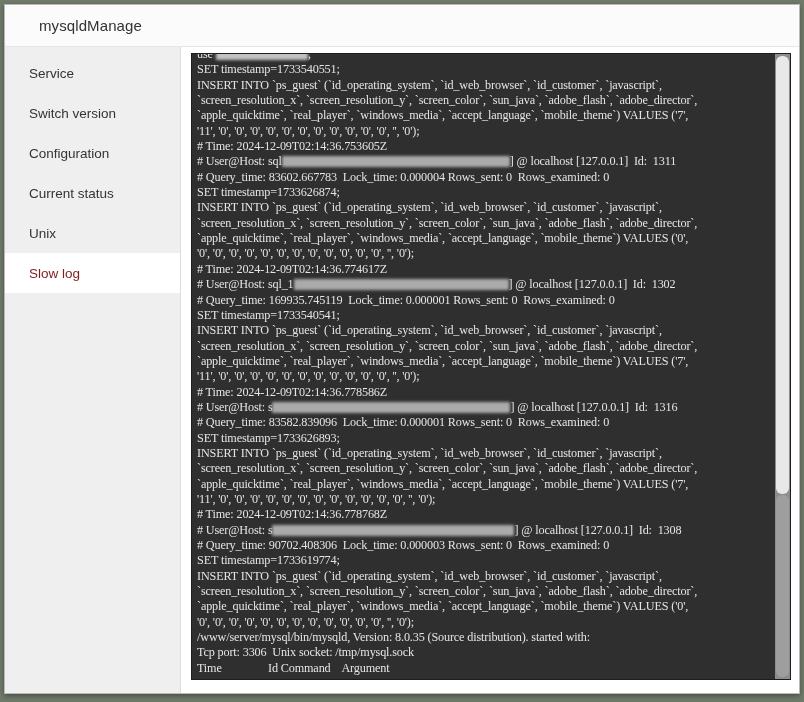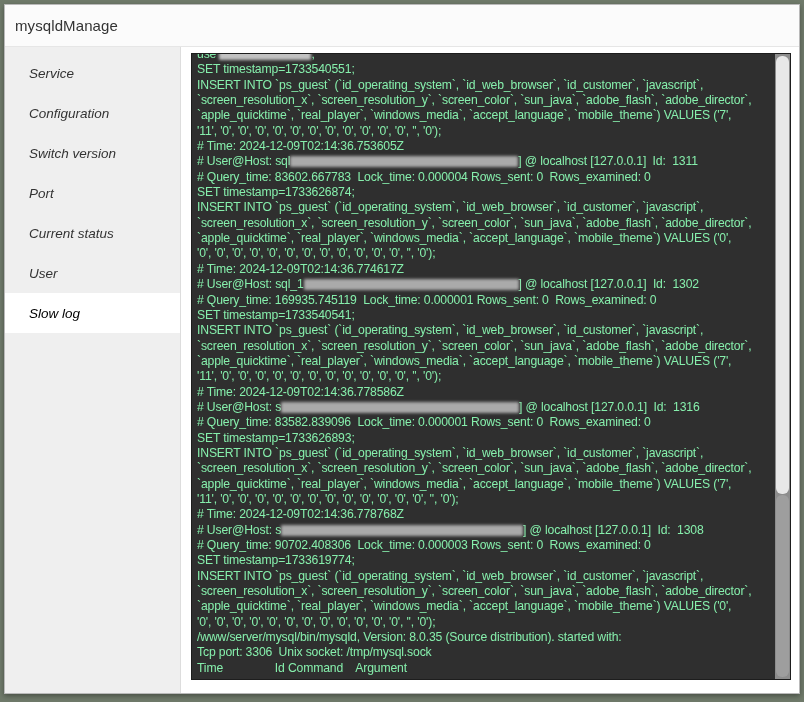--- a/index.html
+++ b/index.html
@@ -33,21 +33,21 @@
     height: 42px;
     background: #fbfbfb;
     border-bottom: 1px solid #e6e6e6;
     display: flex;
     align-items: center;
     box-sizing: border-box;
   }
   .titlebar-title {
     font-size: 15px;
     color: #333333;
-    padding-left: 10px;
+    padding-left: 34px;
     letter-spacing: 0.1px;
   }
 
   
   .body-split {
     display: flex;
     height: 647px;
     box-sizing: border-box;
   }
 
@@ -63,25 +63,24 @@
   .side-item {
     height: 40px;
     display: flex;
     align-items: center;
     padding-left: 24px;
     font-size: 13.5px;
     color: #333333;
     box-sizing: border-box;
     cursor: pointer;
     position: relative;
-    font-style: italic;
   }
   .side-item.active {
     background: #ffffff;
-    color: #000000;
+    color: #7f1d1d;
   }
 
   
   .main {
     flex: 1;
     background: #ffffff;
     box-sizing: border-box;
     padding: 6px 8px 14px 10px;
     position: relative;
   }
@@ -92,22 +91,22 @@
     background: #2f2f2f;
     border: 1px solid #1d1d1d;
     box-sizing: border-box;
     overflow: hidden;
   }
   .logtext {
     position: absolute;
     left: 5px;
     top: -7px;
     right: 20px;
-    color: #86efac;
-    font-family: Liberation Sans, sans-serif;
+    color: #e5e5e5;
+    font-family: Liberation Serif, serif;
     font-size: 12.2px;
     line-height: 15.35px;
     white-space: pre;
     letter-spacing: -0.15px;
   }
   .logline { height: 15.35px; position: relative; }
 
   
   .redact {
     display: inline-block;
@@ -157,33 +156,30 @@
     <div class="titlebar-title">mysqldManage</div>
   </div>
 
   <div class="body-split">
 
     <div class="sidebar">
         <div class="side-item">
           <span>Service</span>
         </div>
         <div class="side-item">
-          <span>Configuration</span>
-        </div>
-        <div class="side-item">
           <span>Switch version</span>
         </div>
         <div class="side-item">
-          <span>Port</span>
+          <span>Configuration</span>
         </div>
         <div class="side-item">
           <span>Current status</span>
         </div>
         <div class="side-item">
-          <span>User</span>
+          <span>Unix</span>
         </div>
         <div class="side-item active">
           <span>Slow log</span>
         </div>
       </div>
 
     <div class="main">
       <div class="logbox">
         <div class="logtext"><div class="logline"><span>use </span><span class="redact" style="width: 92px;"></span><span>;</span></div><div class="logline"><span>SET timestamp=1733540551;</span></div><div class="logline"><span>INSERT INTO `ps_guest` (`id_operating_system`, `id_web_browser`, `id_customer`, `javascript`,</span></div><div class="logline"><span>`screen_resolution_x`, `screen_resolution_y`, `screen_color`, `sun_java`, `adobe_flash`, `adobe_director`,</span></div><div class="logline"><span>`apple_quicktime`, `real_player`, `windows_media`, `accept_language`, `mobile_theme`) VALUES ('7',</span></div><div class="logline"><span>'11', '0', '0', '0', '0', '0', '0', '0', '0', '0', '0', '0', '', '0');</span></div><div class="logline"><span># Time: 2024-12-09T02:14:36.753605Z</span></div><div class="logline"><span># User@Host: sql</span><span class="redact dk" style="width: 228px;"></span><span>] @ localhost [127.0.0.1]  Id:  1311</span></div><div class="logline"><span># Query_time: 83602.667783  Lock_time: 0.000004 Rows_sent: 0  Rows_examined: 0</span></div><div class="logline"><span>SET timestamp=1733626874;</span></div><div class="logline"><span>INSERT INTO `ps_guest` (`id_operating_system`, `id_web_browser`, `id_customer`, `javascript`,</span></div><div class="logline"><span>`screen_resolution_x`, `screen_resolution_y`, `screen_color`, `sun_java`, `adobe_flash`, `adobe_director`,</span></div><div class="logline"><span>`apple_quicktime`, `real_player`, `windows_media`, `accept_language`, `mobile_theme`) VALUES ('0',</span></div><div class="logline"><span>'0', '0', '0', '0', '0', '0', '0', '0', '0', '0', '0', '0', '', '0');</span></div><div class="logline"><span># Time: 2024-12-09T02:14:36.774617Z</span></div><div class="logline"><span># User@Host: sql_1</span><span class="redact dk" style="width: 215px;"></span><span>] @ localhost [127.0.0.1]  Id:  1302</span></div><div class="logline"><span># Query_time: 169935.745119  Lock_time: 0.000001 Rows_sent: 0  Rows_examined: 0</span></div><div class="logline"><span>SET timestamp=1733540541;</span></div><div class="logline"><span>INSERT INTO `ps_guest` (`id_operating_system`, `id_web_browser`, `id_customer`, `javascript`,</span></div><div class="logline"><span>`screen_resolution_x`, `screen_resolution_y`, `screen_color`, `sun_java`, `adobe_flash`, `adobe_director`,</span></div><div class="logline"><span>`apple_quicktime`, `real_player`, `windows_media`, `accept_language`, `mobile_theme`) VALUES ('7',</span></div><div class="logline"><span>'11', '0', '0', '0', '0', '0', '0', '0', '0', '0', '0', '0', '', '0');</span></div><div class="logline"><span># Time: 2024-12-09T02:14:36.778586Z</span></div><div class="logline"><span># User@Host: s</span><span class="redact dk" style="width: 238px;"></span><span>] @ localhost [127.0.0.1]  Id:  1316</span></div><div class="logline"><span># Query_time: 83582.839096  Lock_time: 0.000001 Rows_sent: 0  Rows_examined: 0</span></div><div class="logline"><span>SET timestamp=1733626893;</span></div><div class="logline"><span>INSERT INTO `ps_guest` (`id_operating_system`, `id_web_browser`, `id_customer`, `javascript`,</span></div><div class="logline"><span>`screen_resolution_x`, `screen_resolution_y`, `screen_color`, `sun_java`, `adobe_flash`, `adobe_director`,</span></div><div class="logline"><span>`apple_quicktime`, `real_player`, `windows_media`, `accept_language`, `mobile_theme`) VALUES ('7',</span></div><div class="logline"><span>'11', '0', '0', '0', '0', '0', '0', '0', '0', '0', '0', '0', '0', '', '0');</span></div><div class="logline"><span># Time: 2024-12-09T02:14:36.778768Z</span></div><div class="logline"><span># User@Host: s</span><span class="redact dk" style="width: 242px;"></span><span>] @ localhost [127.0.0.1]  Id:  1308</span></div><div class="logline"><span># Query_time: 90702.408306  Lock_time: 0.000003 Rows_sent: 0  Rows_examined: 0</span></div><div class="logline"><span>SET timestamp=1733619774;</span></div><div class="logline"><span>INSERT INTO `ps_guest` (`id_operating_system`, `id_web_browser`, `id_customer`, `javascript`,</span></div><div class="logline"><span>`screen_resolution_x`, `screen_resolution_y`, `screen_color`, `sun_java`, `adobe_flash`, `adobe_director`,</span></div><div class="logline"><span>`apple_quicktime`, `real_player`, `windows_media`, `accept_language`, `mobile_theme`) VALUES ('0',</span></div><div class="logline"><span>'0', '0', '0', '0', '0', '0', '0', '0', '0', '0', '0', '0', '', '0');</span></div><div class="logline"><span>/www/server/mysql/bin/mysqld, Version: 8.0.35 (Source distribution). started with:</span></div><div class="logline"><span>Tcp port: 3306  Unix socket: /tmp/mysql.sock</span></div><div class="logline"><span>Time                Id Command    Argument</span></div></div>
         <div class="scrollbar">

